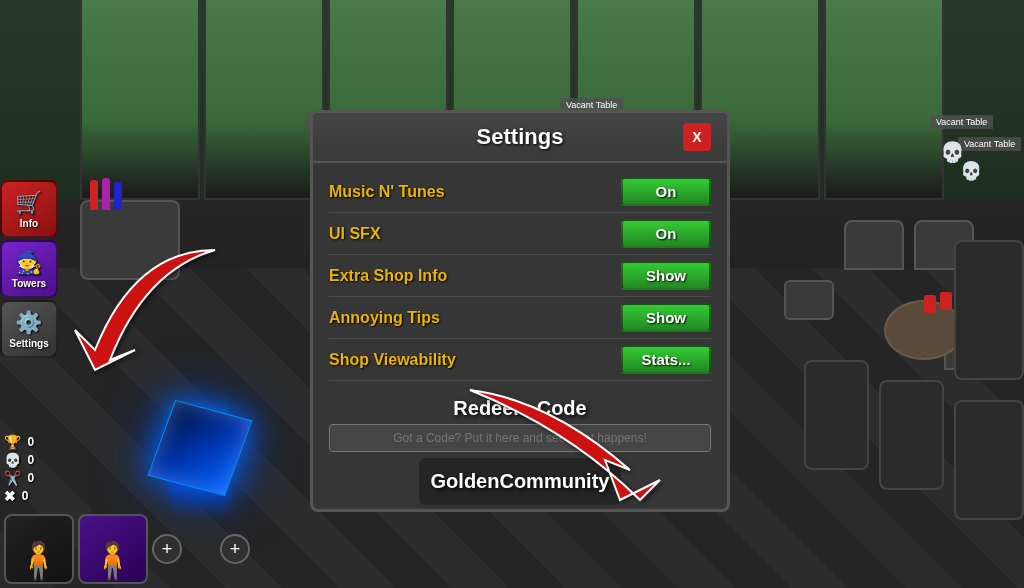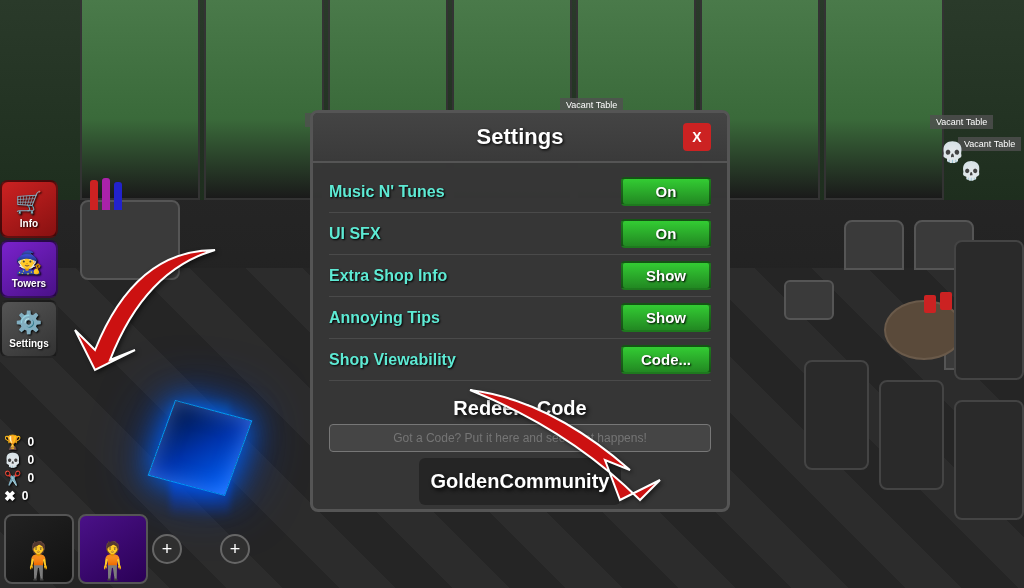--- a/index.html
+++ b/index.html
@@ -245,21 +245,21 @@
     .setting-row {
       display: flex;
       align-items: center;
       justify-content: space-between;
       padding: 6px 0;
       border-bottom: 1px solid rgba(255,255,255,0.1);
     }
     .setting-label {
       font-size: 16px;
       font-weight: bold;
-      color: #5eead4;
+      color: #eab308;
       text-shadow: 1px 1px 2px black;
     }
     .setting-btn {
       min-width: 90px;
       padding: 4px 12px;
       border-radius: 4px;
       border: 2px solid rgba(0,0,0,0.4);
       font-weight: bold;
       font-size: 15px;
       cursor: pointer;
@@ -476,21 +476,21 @@
     </div>
 
     <div class="setting-row">
       <span class="setting-label">Annoying Tips</span>
       <button class="setting-btn btn-show">Show</button>
     </div>
 
 
     <div class="setting-row">
       <span class="setting-label">Shop Viewability</span>
-      <button class="setting-btn btn-public">Code...</button>
+      <button class="setting-btn btn-public">Stats...</button>
     </div>
   </div>
 
   <div class="redeem-section">
     <div class="redeem-title">Redeem Code</div>
     <input class="redeem-input" type="text" placeholder="Got a Code? Put it here and see what happens!" style="">
     <div class="redeem-value">GoldenCommunity</div>
   </div>
 </div>
 

